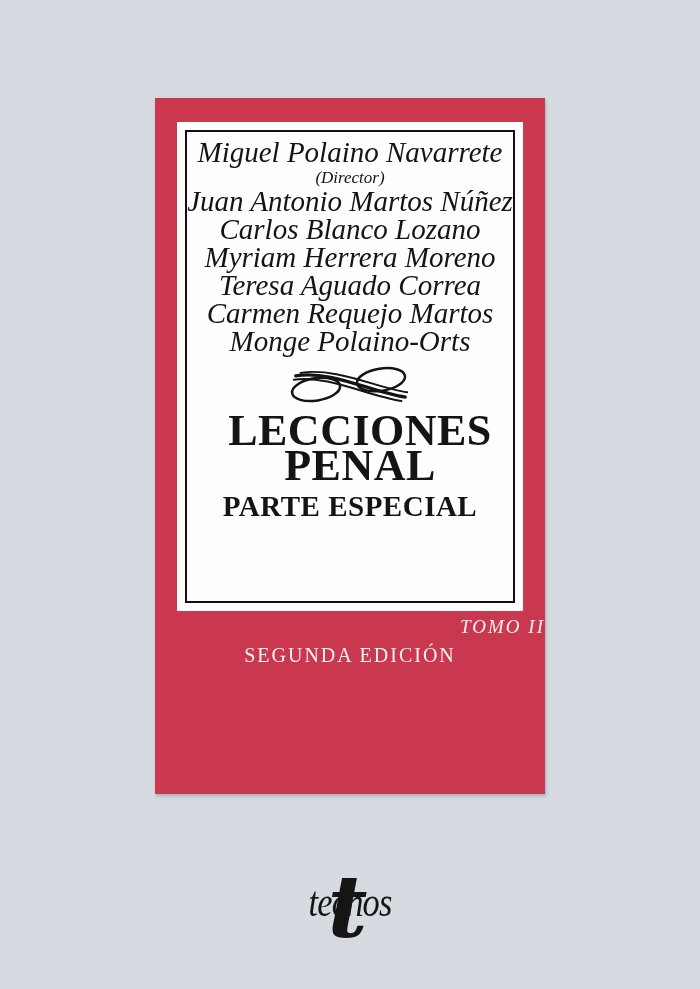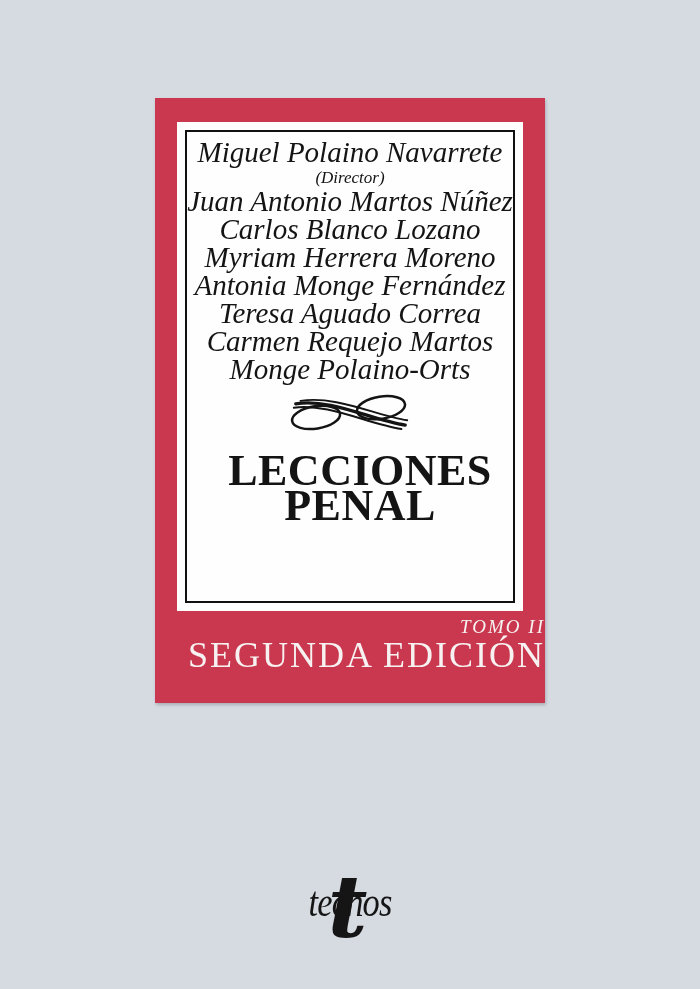--- a/index.html
+++ b/index.html
@@ -11,21 +11,21 @@
     position:relative;
     width:700px;height:989px;
     margin:0 auto;
     background:var(--background,#d6dbe1);
     overflow:hidden;
   }
   
   .cover{
     position:absolute;
     left:155px;top:98px;
-    width:390px;height:605px;
+    width:390px;height:696px;
     background:var(--cover-red,#c9384f);
     box-shadow:1px 2px 3px rgba(90,95,105,.35);
   }
   .inner-panel{
     position:absolute;
     left:22px;top:24px;
     width:346px;height:489px;
     background:#fffefe;
   }
   .frame{
@@ -52,21 +52,21 @@
     font-style:italic;
     font-size:29px;
     line-height:28px;
     white-space:nowrap;
   }
   .ornament{
     display:block;
     margin:11px auto 0;
   }
   .title-block{
-    margin-top:20px;
+    margin-top:8px;
     font-weight:bold;
     font-size:44px;
     line-height:35px;
     letter-spacing:0.5px;
     padding-left:20px;
   }
   .subtitle{
     margin-top:9px;
     font-weight:bold;
     font-size:29px;
@@ -79,23 +79,23 @@
     text-align:right;
     color:var(--band-text,#f7f2f1);
     font-style:italic;
     font-size:19px;
     letter-spacing:2px;
     line-height:19px;
   }
   .edition{
     position:absolute;
     left:0;right:0;top:541px;
-    text-align:right;
+    text-align:center;
     color:var(--band-text,#f7f2f1);
-    font-size:36px;
+    font-size:20px;
     letter-spacing:2px;
     line-height:32px;
   }
   
   .logo{
     position:absolute;
     top:864px;left:50%;
     transform:translateX(-50%);
     width:160px;height:92px;
     color:#151515;
@@ -131,41 +131,41 @@
 
     <div class="inner-panel">
       <div class="frame">
 
         <div class="authors">
           <div class="director-name">Miguel Polaino Navarrete</div>
           <div class="director-role">(Director)</div>
           <div class="author-name">Juan Antonio Martos Núñez</div>
           <div class="author-name">Carlos Blanco Lozano</div>
           <div class="author-name">Myriam Herrera Moreno</div>
-          <div class="author-name">Antonia Monge Fernández</div>
           <div class="author-name">Teresa Aguado Correa</div>
           <div class="author-name">Carmen Requejo Martos</div>
           <div class="author-name">Monge Polaino-Orts</div>
         </div>
 
         <svg class="ornament" viewBox="0 0 130 40" width="126" height="39" aria-hidden="true">
           <g stroke="#141414" fill="none" stroke-linecap="round">
             <ellipse cx="30" cy="24" rx="25" ry="11.5" transform="rotate(-9 30 24)" stroke-width="2.6"></ellipse>
             <ellipse cx="97" cy="14" rx="25" ry="11.5" transform="rotate(-9 97 14)" stroke-width="2.6"></ellipse>
             <path d="M9,10 C45,4 88,27 122,32" stroke-width="3.4"></path>
             <path d="M14,7 C50,1 92,22 124,27" stroke-width="2"></path>
             <path d="M7,14 C42,9 84,31 118,36" stroke-width="2"></path>
           </g>
         </svg>
 
         <div class="title-block">
           <div class="title-line">LECCIONES</div>
           <div class="title-line">PENAL</div>
         </div>
 
+        <div class="subtitle">PARTE ESPECIAL</div>
 
       </div>
     </div>
 
     <div class="volume">TOMO II</div>
     <div class="edition">SEGUNDA EDICIÓN</div>
 
   </div>
 
   <div class="logo">

